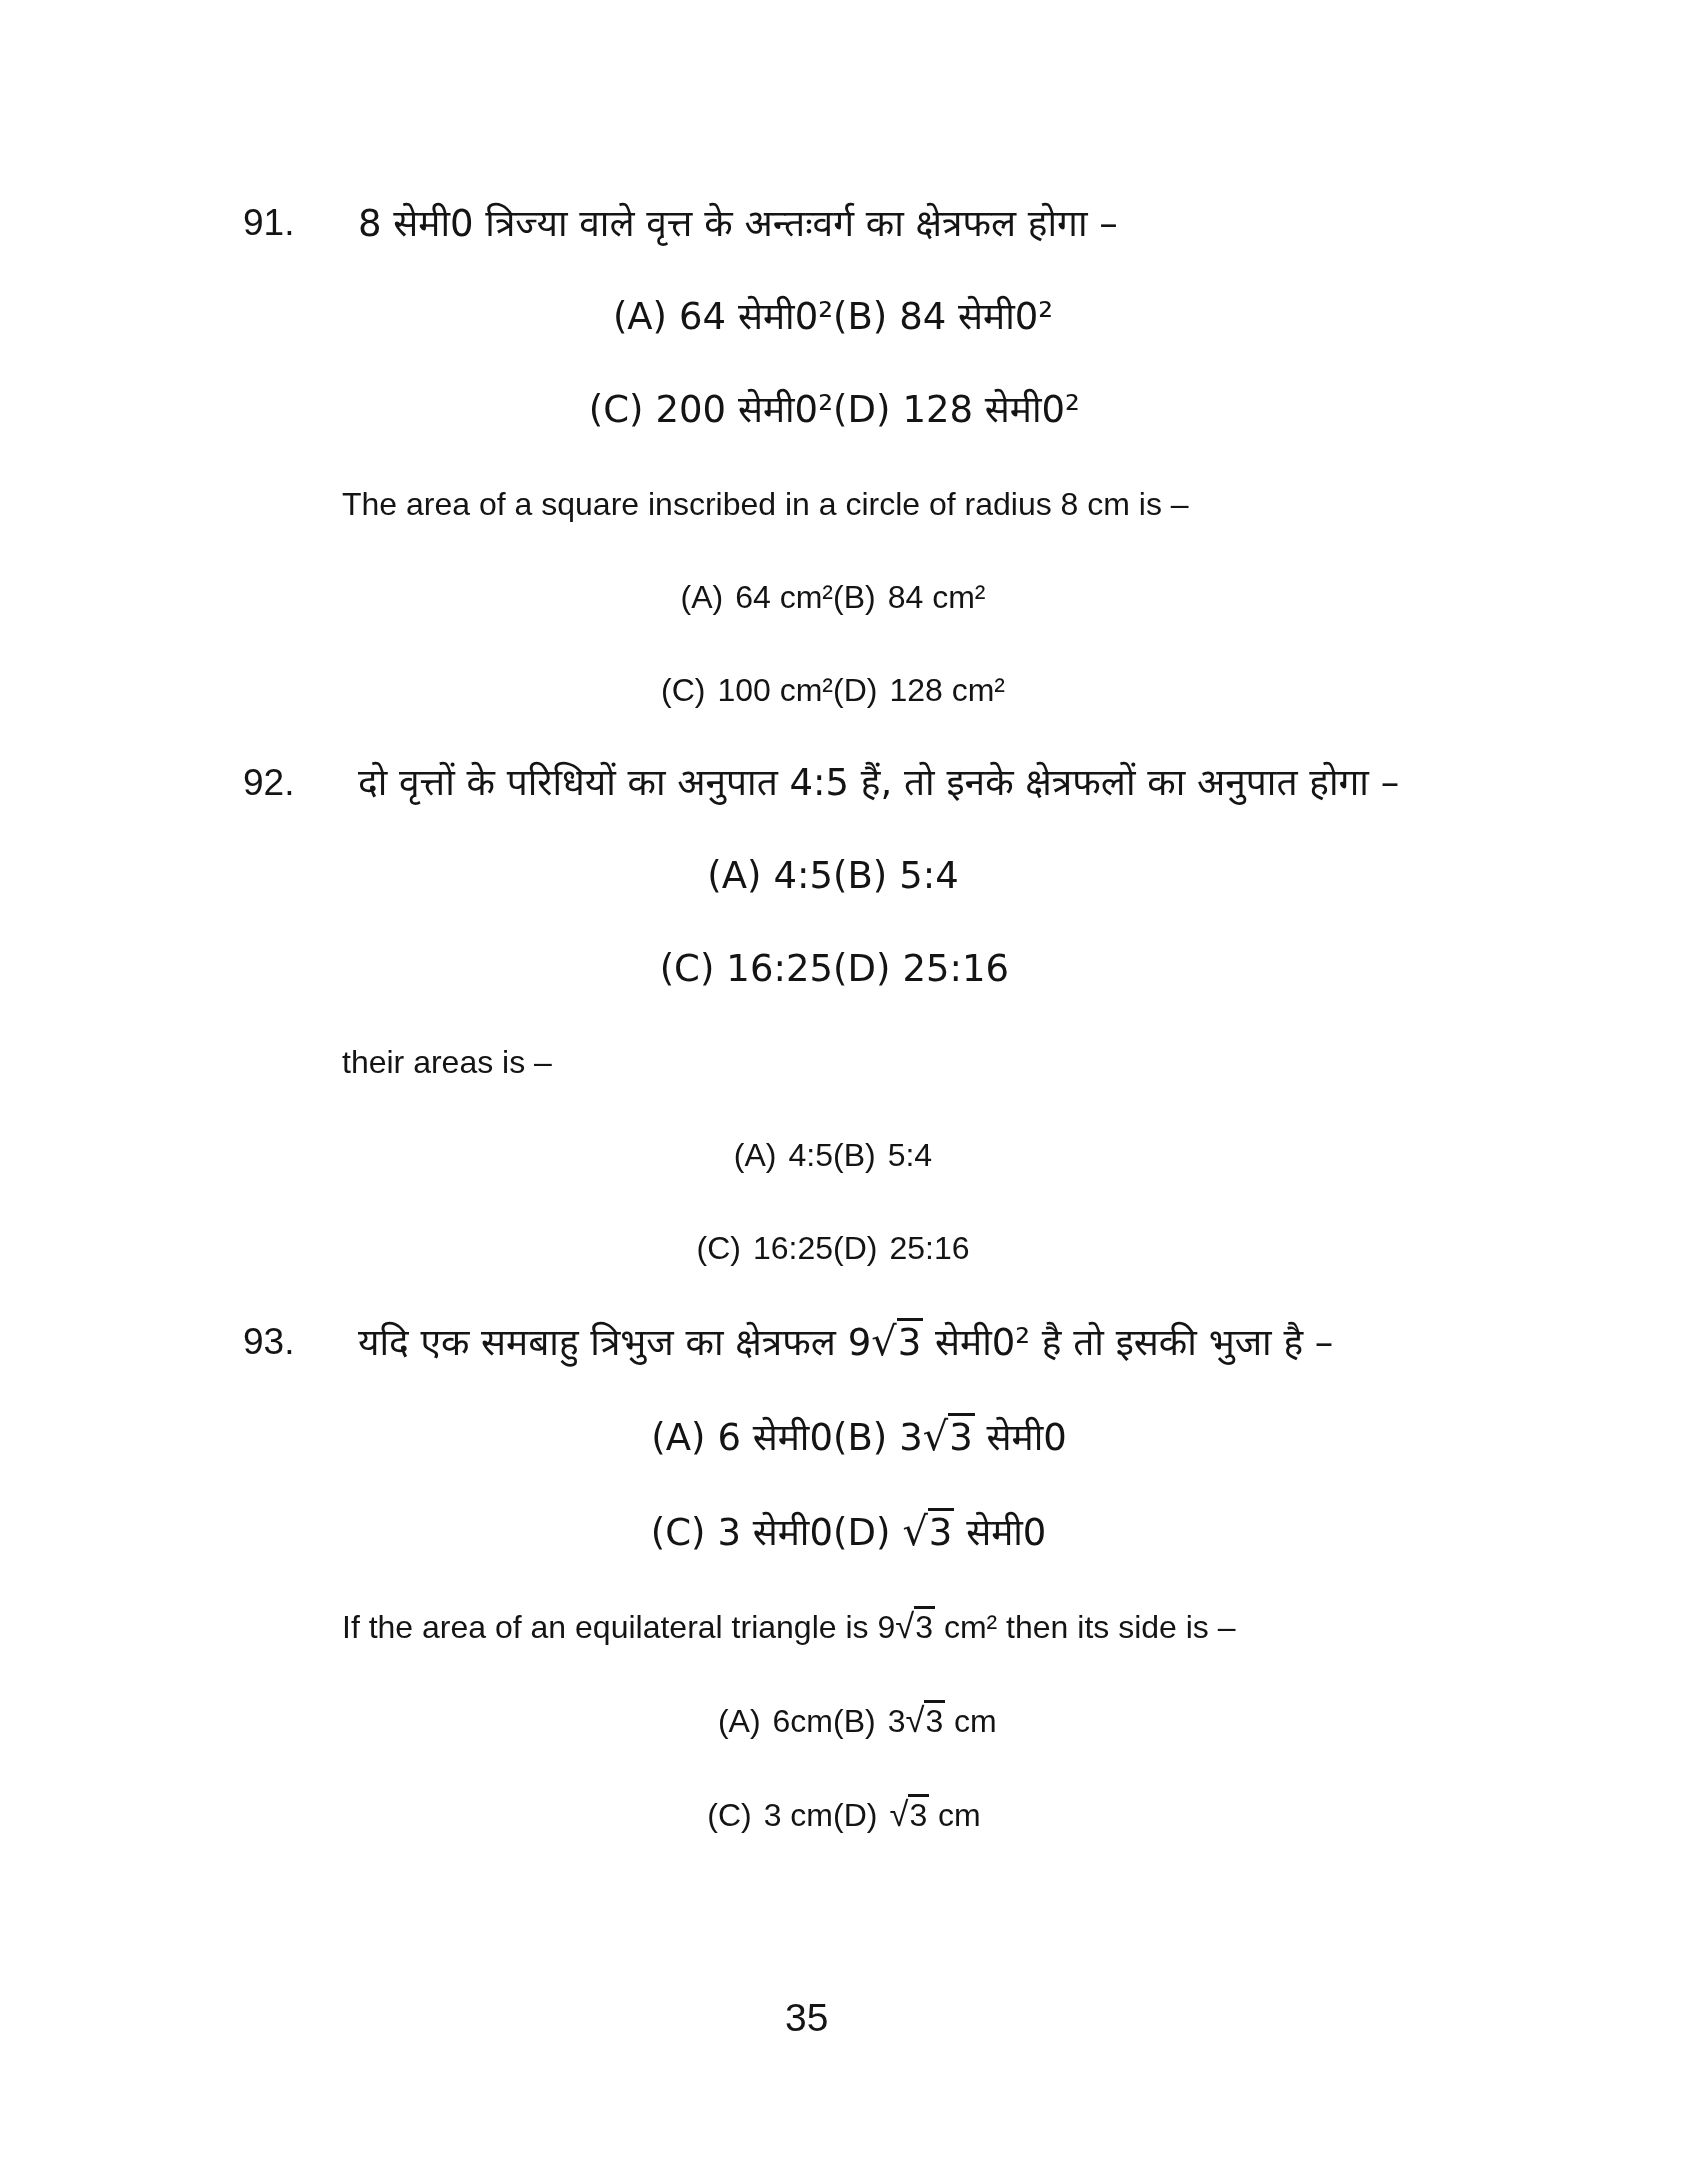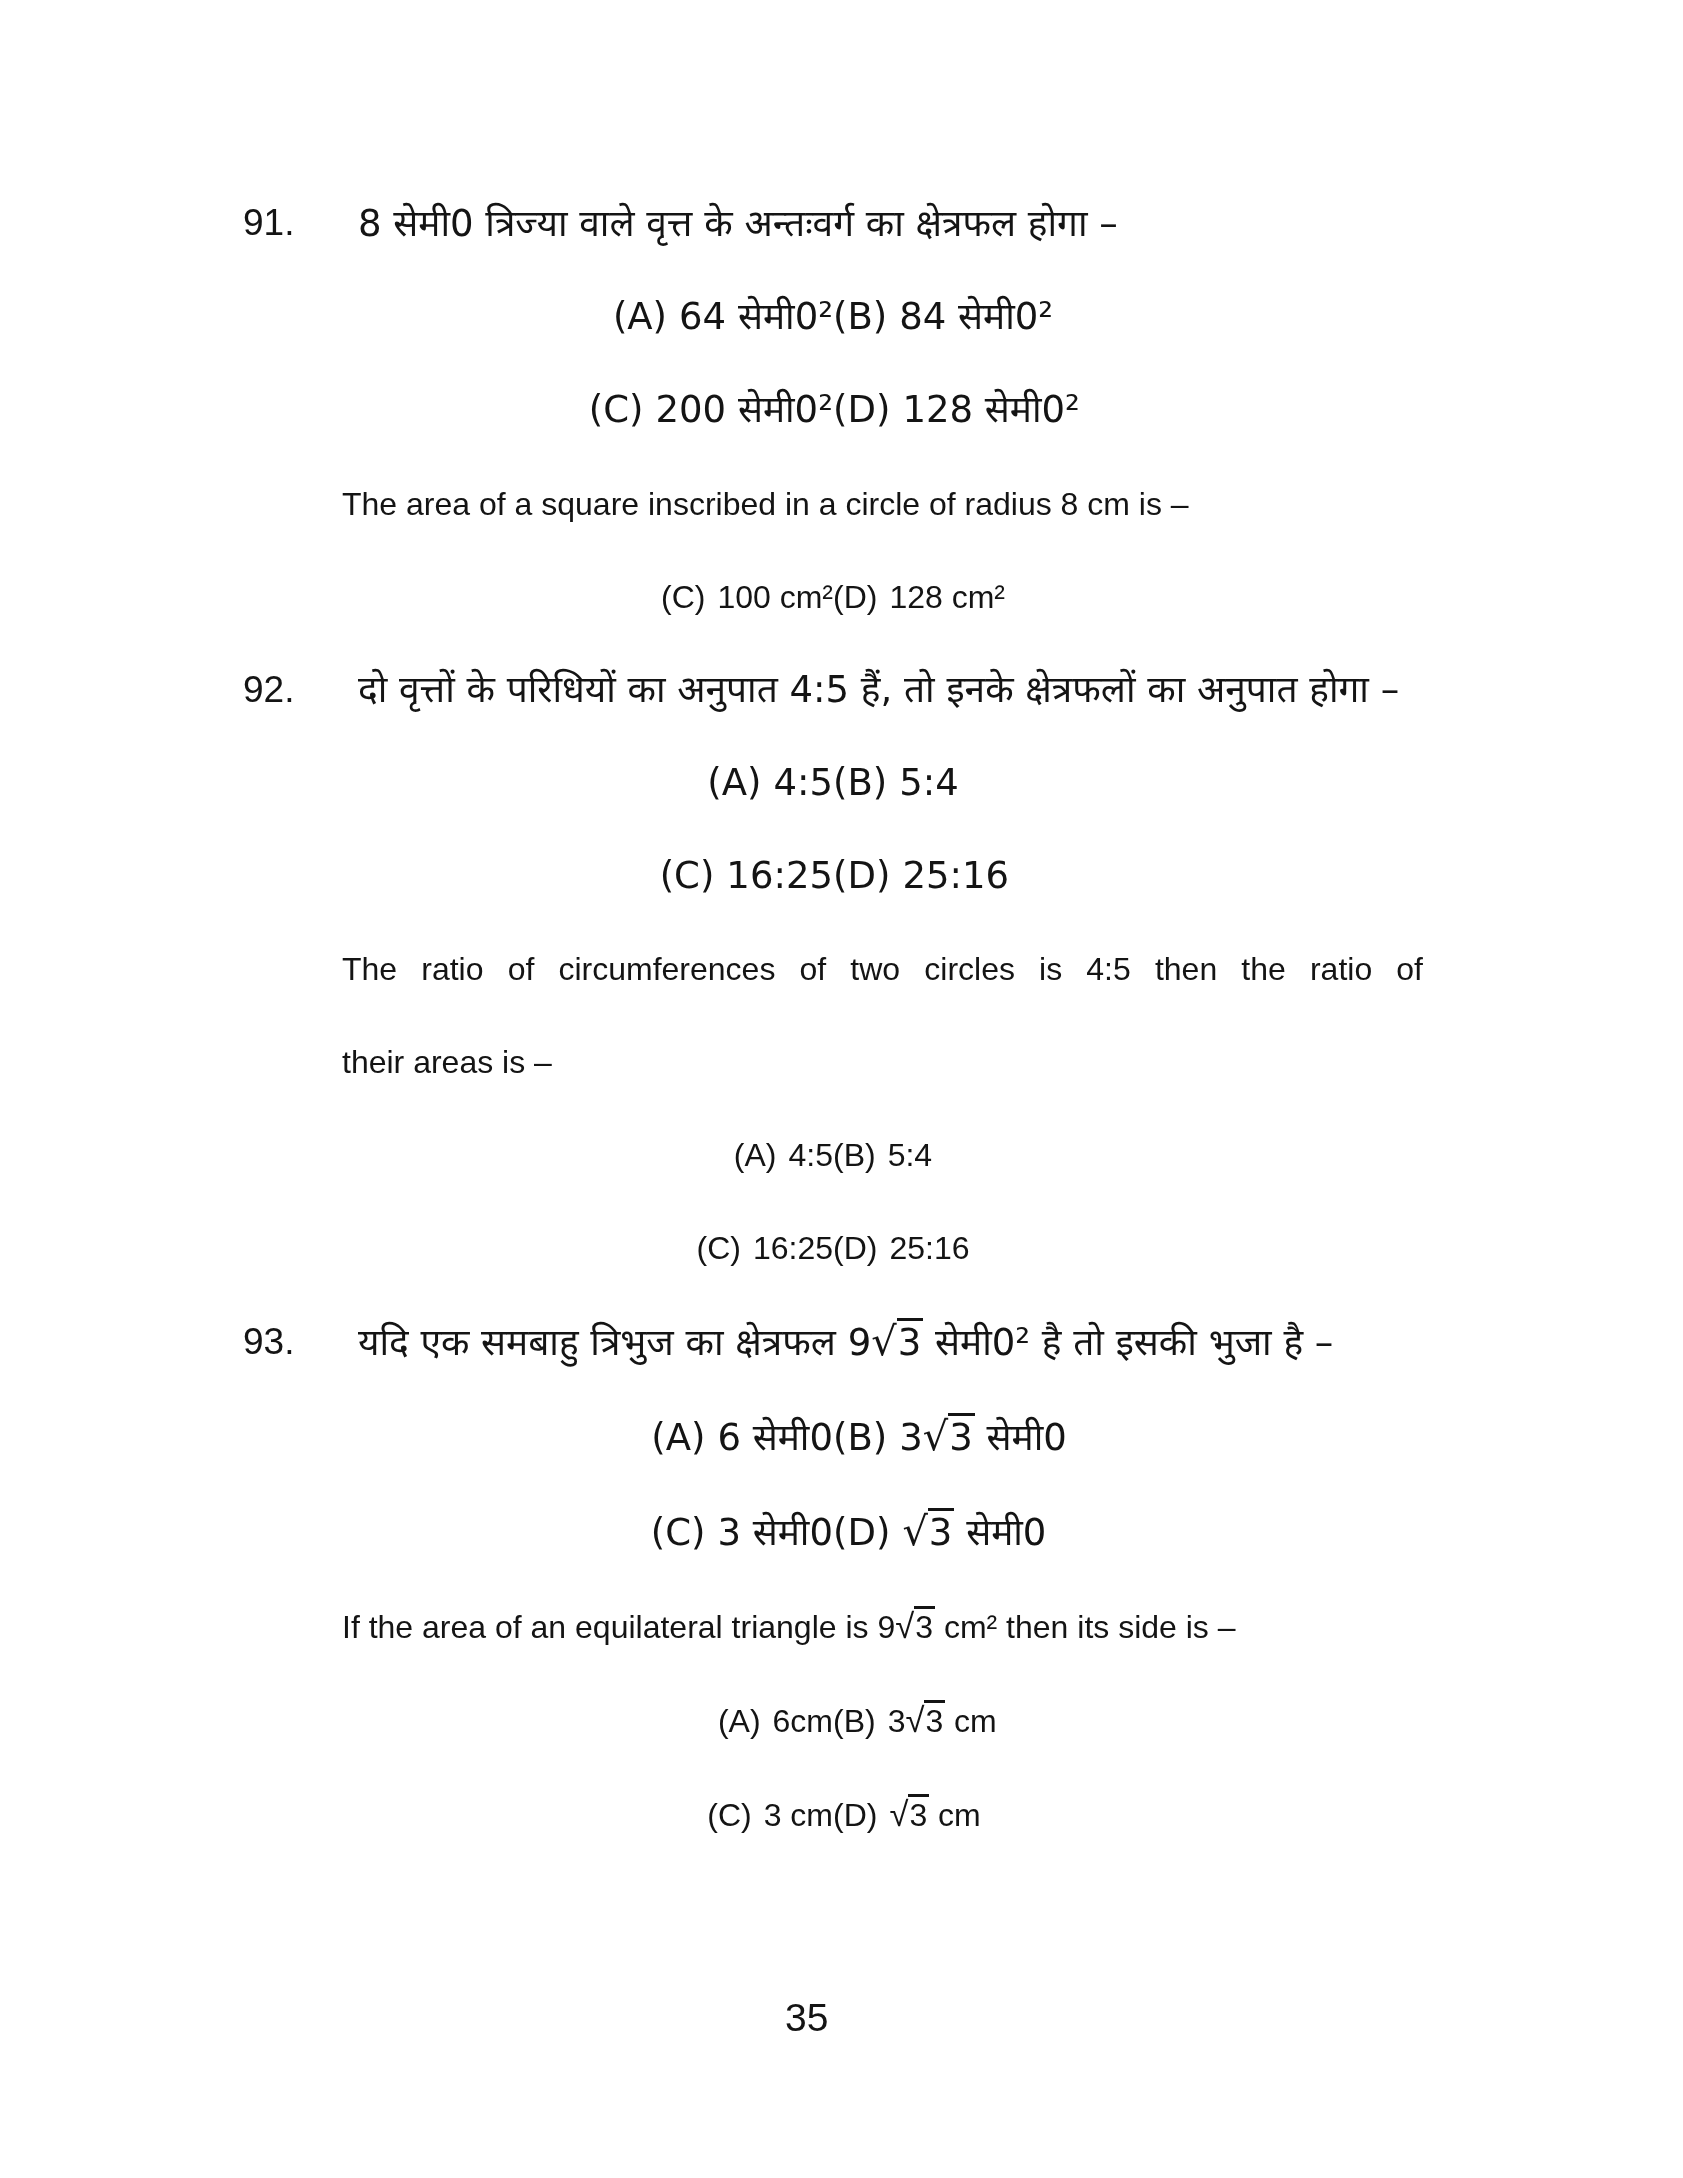--- a/index.html
+++ b/index.html
@@ -103,39 +103,42 @@
     <div class="row opt-row hindi">
       <div class="opt opt-a"><span class="opt-label">(A)</span><span>64 सेमी0²</span></div>
       <div class="opt"><span class="opt-label">(B)</span><span>84 सेमी0²</span></div>
     </div>
     <div class="row opt-row hindi">
       <div class="opt opt-a"><span class="opt-label">(C)</span><span>200 सेमी0²</span></div>
       <div class="opt"><span class="opt-label">(D)</span><span>128 सेमी0²</span></div>
     </div>
     <div class="row para nowrap english"><span>The area of a square inscribed in a circle of radius 8 cm is –</span><span class="rad-sign"></span><span class="radicand"></span><span></span></div>
     <div class="row opt-row english">
+      <div class="opt opt-a"><span class="opt-label">(A)</span><span>64 cm²</span></div>
+      <div class="opt"><span class="opt-label">(B)</span><span>84 cm²</span></div>
+    </div>
+    <div class="row opt-row english">
       <div class="opt opt-a"><span class="opt-label">(C)</span><span>100 cm²</span></div>
       <div class="opt"><span class="opt-label">(D)</span><span>128 cm²</span></div>
     </div>
   </div>
 
   <div>
     <div class="row q-head">
       <div class="q-num">92.</div>
       <div class="q-text hindi"><span>दो वृत्तों के परिधियों का अनुपात 4:5 हैं, तो इनके क्षेत्रफलों का अनुपात होगा –</span></div>
     </div>
     <div class="row opt-row hindi">
       <div class="opt opt-a"><span class="opt-label">(A)</span><span>4:5</span></div>
       <div class="opt"><span class="opt-label">(B)</span><span>5:4</span></div>
     </div>
     <div class="row opt-row hindi">
       <div class="opt opt-a"><span class="opt-label">(C)</span><span>16:25</span></div>
       <div class="opt"><span class="opt-label">(D)</span><span>25:16</span></div>
     </div>
-    <div class="row justify-line english">The ratio of circumferences of two circles is 4:5 then the ratio of</div>
     <div class="row para english">their areas is –</div>
     <div class="row opt-row english">
       <div class="opt opt-a"><span class="opt-label">(A)</span><span>4:5</span></div>
       <div class="opt"><span class="opt-label">(B)</span><span>5:4</span></div>
     </div>
     <div class="row opt-row english">
       <div class="opt opt-a"><span class="opt-label">(C)</span><span>16:25</span></div>
       <div class="opt"><span class="opt-label">(D)</span><span>25:16</span></div>
     </div>
   </div>

